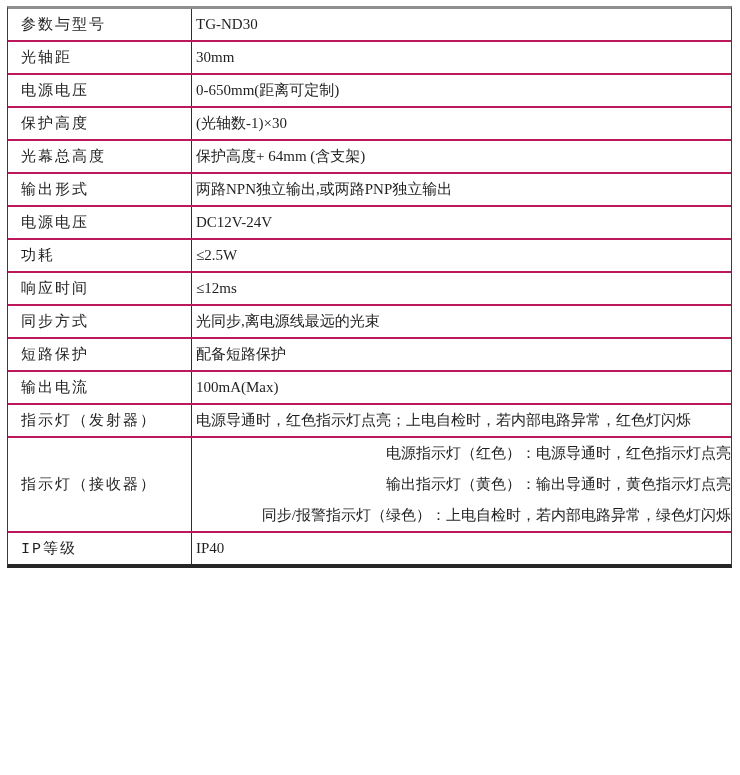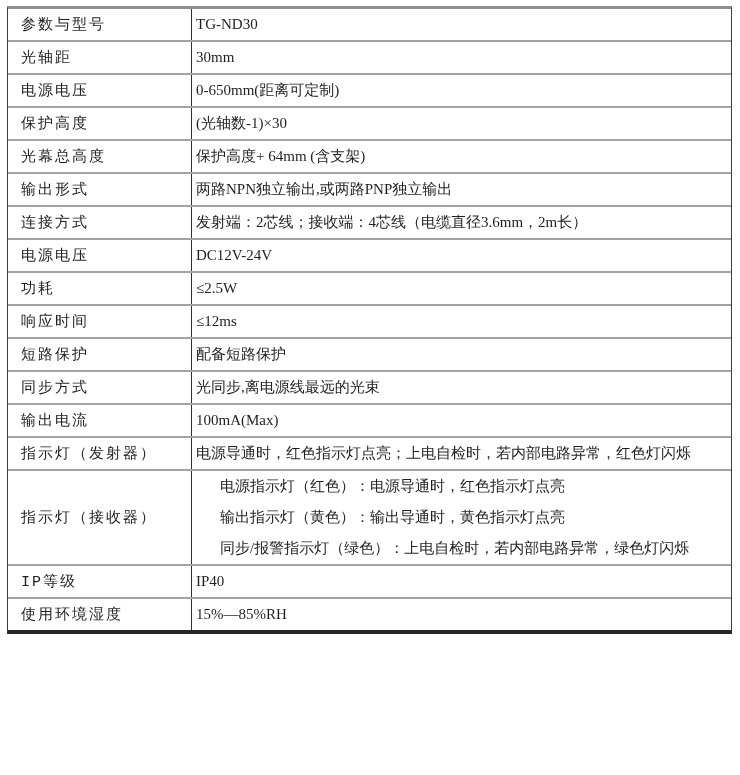--- a/index.html
+++ b/index.html
@@ -27,36 +27,36 @@
     border-collapse: collapse;
     table-layout: fixed;
   }
   .spec-table td {
     font-size: 15px;
     height: 31px;
     padding: 0;
     vertical-align: middle;
   }
   .spec-table tr + tr td {
-    border-top: 2px solid #a3a3a3;
+    border-top: 2px solid #be185d;
   }
   td.label-cell {
     width: 170px;
     padding-left: 13px;
     letter-spacing: 2px;
     text-align: left;
     font-family: Liberation Mono, monospace;
   }
   td.value-cell {
     border-left: 1px solid #2e2e2e;
     padding-left: 4px;
     padding-right: 4px;
   }
   tr.multi td.value-cell {
-    text-align: left;
+    text-align: right;
     padding: 0;
     margin-top: 33px;
   }
   tr.multi .value-line {
     line-height: 31px;
     padding-left: 28px;
     white-space: nowrap;
   }
 </style>
 </head>
@@ -83,42 +83,38 @@
         </tr>
         <tr>
           <td class="label-cell">光幕总高度</td>
           <td class="value-cell">保护高度+ 64mm (含支架)</td>
         </tr>
         <tr>
           <td class="label-cell">输出形式</td>
           <td class="value-cell">两路NPN独立输出,或两路PNP独立输出</td>
         </tr>
         <tr>
-          <td class="label-cell">连接方式</td>
-          <td class="value-cell">发射端：2芯线；接收端：4芯线（电缆直径3.6mm，2m长）</td>
-        </tr>
-        <tr>
           <td class="label-cell">电源电压</td>
           <td class="value-cell">DC12V-24V</td>
         </tr>
         <tr>
           <td class="label-cell">功耗</td>
           <td class="value-cell">≤2.5W</td>
         </tr>
         <tr>
           <td class="label-cell">响应时间</td>
           <td class="value-cell">≤12ms</td>
         </tr>
         <tr>
+          <td class="label-cell">同步方式</td>
+          <td class="value-cell">光同步,离电源线最远的光束</td>
+        </tr>
+        <tr>
           <td class="label-cell">短路保护</td>
           <td class="value-cell">配备短路保护</td>
-        </tr>
-        <tr>
-          <td class="label-cell">同步方式</td>
-          <td class="value-cell">光同步,离电源线最远的光束</td>
         </tr>
         <tr>
           <td class="label-cell">输出电流</td>
           <td class="value-cell">100mA(Max)</td>
         </tr>
         <tr>
           <td class="label-cell">指示灯（发射器）</td>
           <td class="value-cell">电源导通时，红色指示灯点亮；上电自检时，若内部电路异常，红色灯闪烁</td>
         </tr>
         <tr class="multi">
@@ -126,19 +122,15 @@
           <td class="value-cell">
             <div class="value-line">电源指示灯（红色）：电源导通时，红色指示灯点亮</div>
             <div class="value-line">输出指示灯（黄色）：输出导通时，黄色指示灯点亮</div>
             <div class="value-line">同步/报警指示灯（绿色）：上电自检时，若内部电路异常，绿色灯闪烁</div>
           </td>
         </tr>
         <tr>
           <td class="label-cell">IP等级</td>
           <td class="value-cell">IP40</td>
         </tr>
-        <tr>
-          <td class="label-cell">使用环境湿度</td>
-          <td class="value-cell">15%—85%RH</td>
-        </tr>
       </tbody>
   </table>
 </div>
 
 </body></html>

